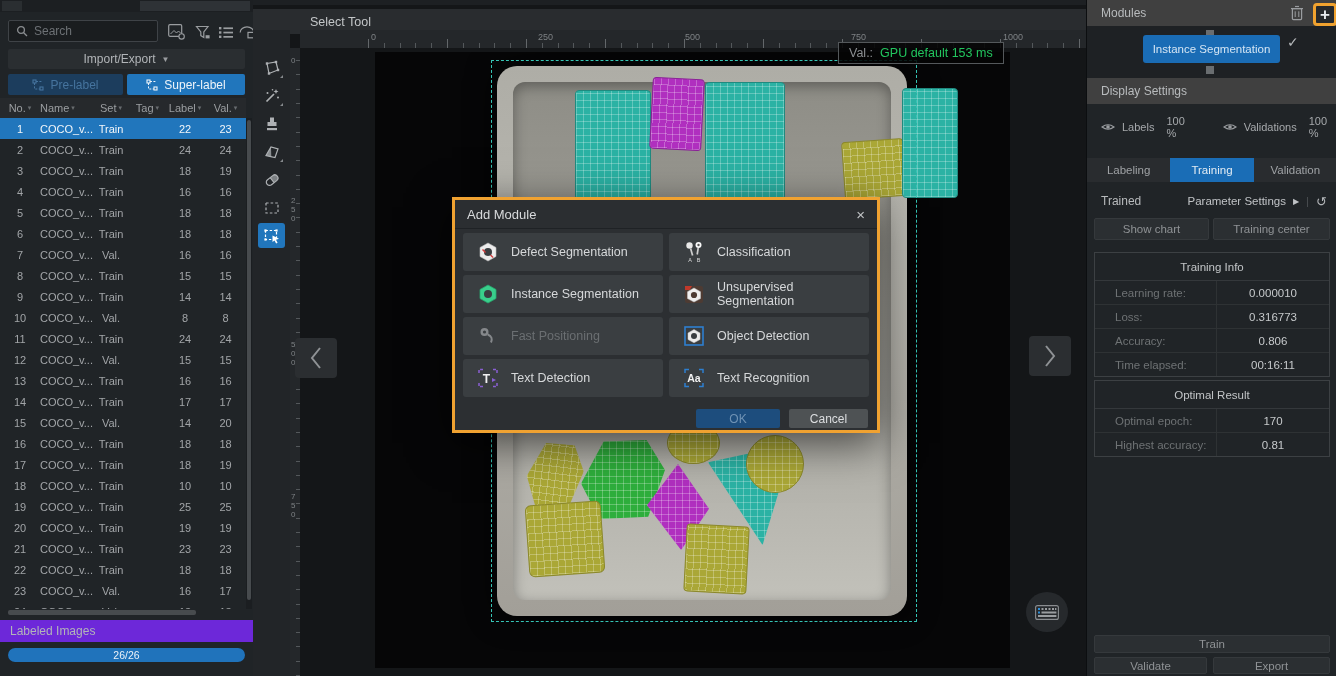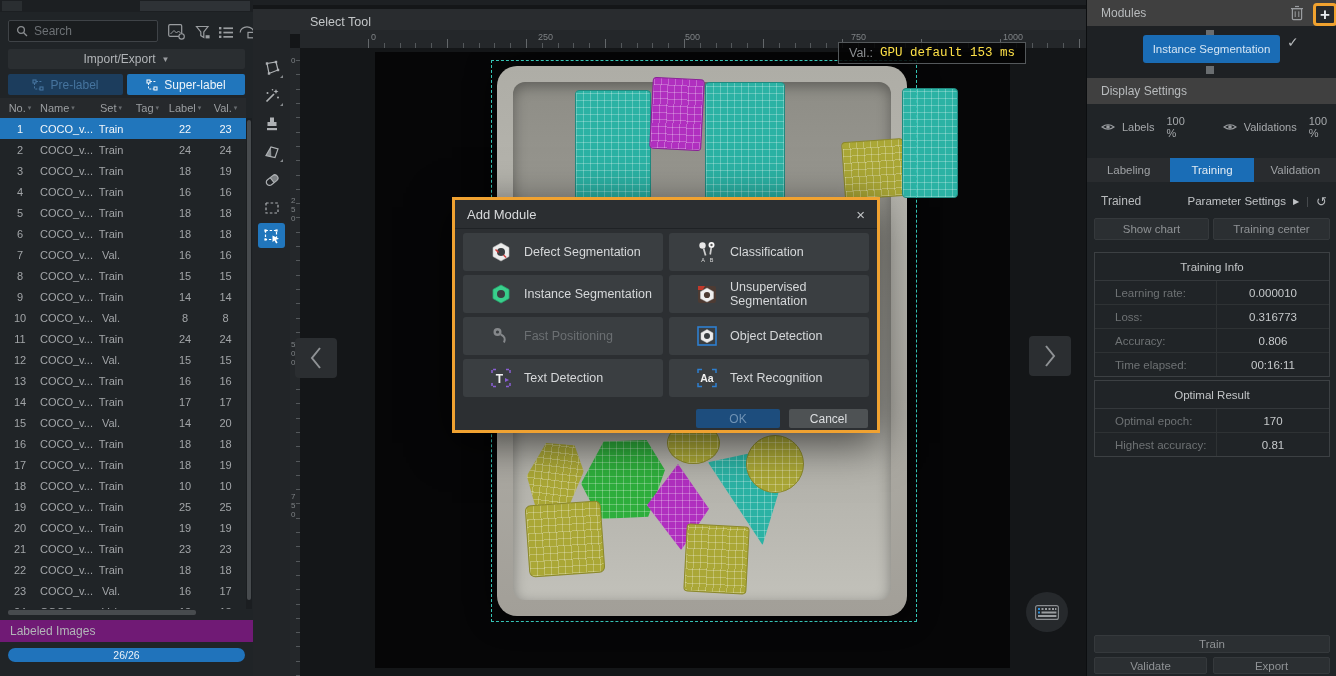--- a/index.html
+++ b/index.html
@@ -32,21 +32,21 @@
   .c0{width:40px;} .c1{width:52px;justify-content:flex-start;} .c2{width:38px;} .c3{width:35px;}
   .c4{width:40px;} .c5{width:41px;}
   #table-body{left:0;top:118px;width:246px;height:491px;overflow:hidden;}
   .trow{display:flex;align-items:center;height:21px;font-size:11px;color:#a2a5a8;}
   .trow .cell{text-align:center;}
   .trow .cell.c1{text-align:left;}
   .trow.selected{background:#2176bc;color:#f2f6fa;}
   .vscroll{left:246px;top:118px;width:6px;height:491px;background:#1b1e21;}
   .vscroll .thumb{position:absolute;left:1px;top:2px;width:4px;height:480px;background:#474b4e;border-radius:2px;}
   .hscroll-thumb{left:8px;top:610px;width:188px;height:5px;background:#474b4e;border-radius:2px;}
-  #labeled-images-bar{left:0;top:620px;width:253px;height:22px;background:#701a75;display:flex;
+  #labeled-images-bar{left:0;top:620px;width:253px;height:22px;background:#6d28d9;display:flex;
       align-items:center;padding-left:10px;box-sizing:border-box;font-size:12px;color:#b2b5b8;text-align:right;}
   #progress-track{left:8px;top:648px;width:237px;height:14px;background:#15181a;border-radius:7px;overflow:hidden;}
   #progress-fill{position:absolute;left:0;top:0;width:100%;height:100%;background:#2073bb;}
   #progress-text{position:absolute;left:0;top:0;width:100%;height:100%;display:flex;align-items:center;
       justify-content:center;font-size:10.5px;color:#eaf1f8;}
 
   
   #center{left:253px;top:0;width:833px;height:676px;background:#141618;}
   #canvas-titlebar{left:0;top:9px;width:833px;height:25px;background:#292c2f;display:flex;align-items:center;
       padding-left:57px;box-sizing:border-box;font-size:12.5px;color:#c3c6c8;}
@@ -80,21 +80,21 @@
   .blk.magenta{background-color:#b02fbf;border:1px solid #8b2397;}
   .blk.teal{background-color:#2bb2a4;border:1px solid #1f8a7f;}
   .hex{clip-path:polygon(27% 2%,78% 0%,100% 38%,80% 97%,22% 100%,0% 55%);border:none!important;}
   .diamond{clip-path:polygon(50% 0,100% 52%,55% 100%,0 48%);border:none!important;}
   .tri{clip-path:polygon(97% 0,0 18%,62% 100%);border:none!important;}
   .circle{border-radius:50%;}
   #selection-dashed{position:absolute;left:116px;top:8px;width:424px;height:560px;
       border:1px dashed #35c4b5;}
   #val-tooltip{left:585px;top:42px;height:20px;display:flex;align-items:center;gap:7px;padding:0 10px;
       background:rgba(5,5,5,.88);border:1px solid #54585b;font-size:12.5px;}
-  #val-tooltip .pre{color:#8b8e91;} #val-tooltip .txt{color:#fde047;font-family:Liberation Mono, monospace;}
+  #val-tooltip .pre{color:#8b8e91;} #val-tooltip .txt{color:#22c55e;}
   .nav-arrow{width:42px;height:40px;background:#2b2e31;border-radius:4px;display:flex;align-items:center;
       justify-content:center;color:#8f9295;}
   #kbd-btn{left:773px;top:592px;width:42px;height:40px;background:#26292c;border-radius:50%;
       display:flex;align-items:center;justify-content:center;}
 
   
   #right-panel{left:1086px;top:0;width:250px;height:676px;background:#202427;border-left:1px solid #0c0e10;}
   .rp-header{position:absolute;left:0;width:250px;height:26px;background:#404040;display:flex;
       align-items:center;padding-left:14px;box-sizing:border-box;font-size:12px;color:#b8bbbd;}
   #node-area{left:0;top:26px;width:250px;height:52px;background:#1e2124;}
@@ -128,21 +128,21 @@
   #plus-btn{left:226px;top:3px;width:24px;height:23px;display:flex;align-items:center;justify-content:center;
       color:#e8ebee;font-size:17px;font-weight:bold;background:#26292c;}
   
   #modal{left:452px;top:197px;width:428px;height:236px;background:#2c2f32;border:3px solid #f0a231;
       box-sizing:border-box;box-shadow:0 10px 40px rgba(0,0,0,.6);z-index:50;}
   #modal-header{height:28px;background:#2b2e31;border-bottom:1px solid #1f2225;display:flex;align-items:center;
       padding:0 12px;font-size:13px;color:#d8dadc;}
   #modal-close{margin-left:auto;color:#c0c3c5;font-size:15px;line-height:1;}
   #modal-grid{display:grid;grid-template-columns:1fr 1fr;gap:4px 6px;padding:4px 8px;}
   .mod-item{height:38px;background:#3a3e41;border-radius:3px;display:flex;align-items:center;gap:12px;
-      padding-left:27px;font-size:12.5px;color:#d6d8da;}
+      padding-left:14px;font-size:12.5px;color:#d6d8da;}
   .mod-item.disabled{color:#6b6f72;}
   #modal-footer{display:flex;justify-content:flex-end;gap:9px;padding:8px 9px 0 0;}
   #ok-btn{width:84px;height:19px;background:#1d4d7d;border-radius:2px;color:#6f92b4;font-size:12px;
       display:flex;align-items:center;justify-content:center;}
   #cancel-btn{width:79px;height:19px;background:#4e5254;border-radius:2px;color:#dcdee0;font-size:12px;
       display:flex;align-items:center;justify-content:center;}
 </style>
 </head>
 <body>
 

